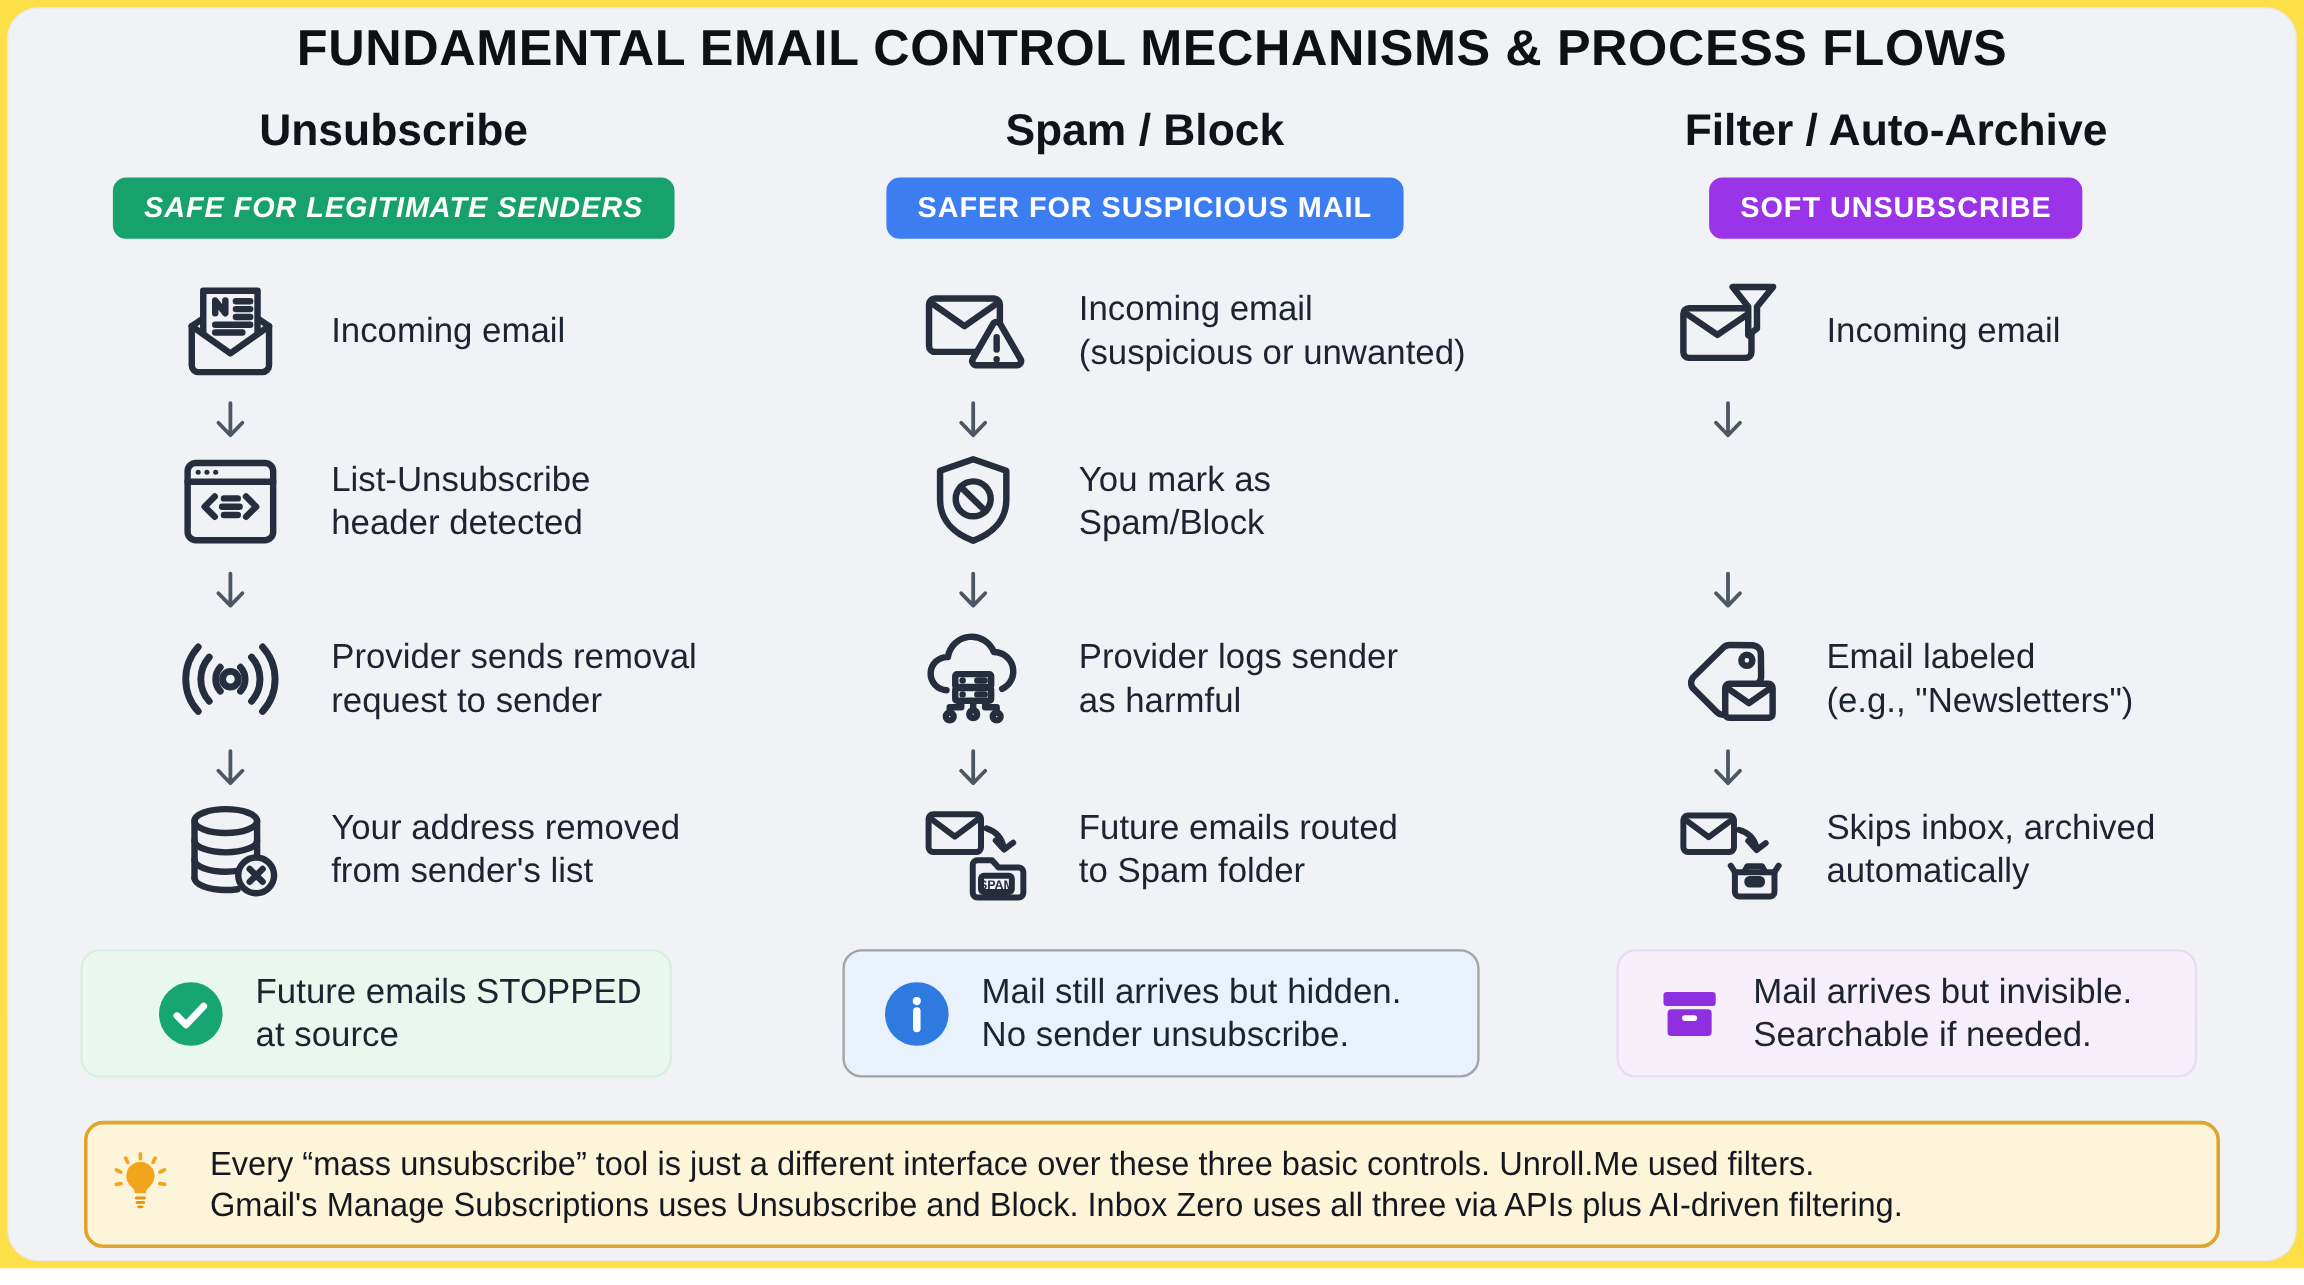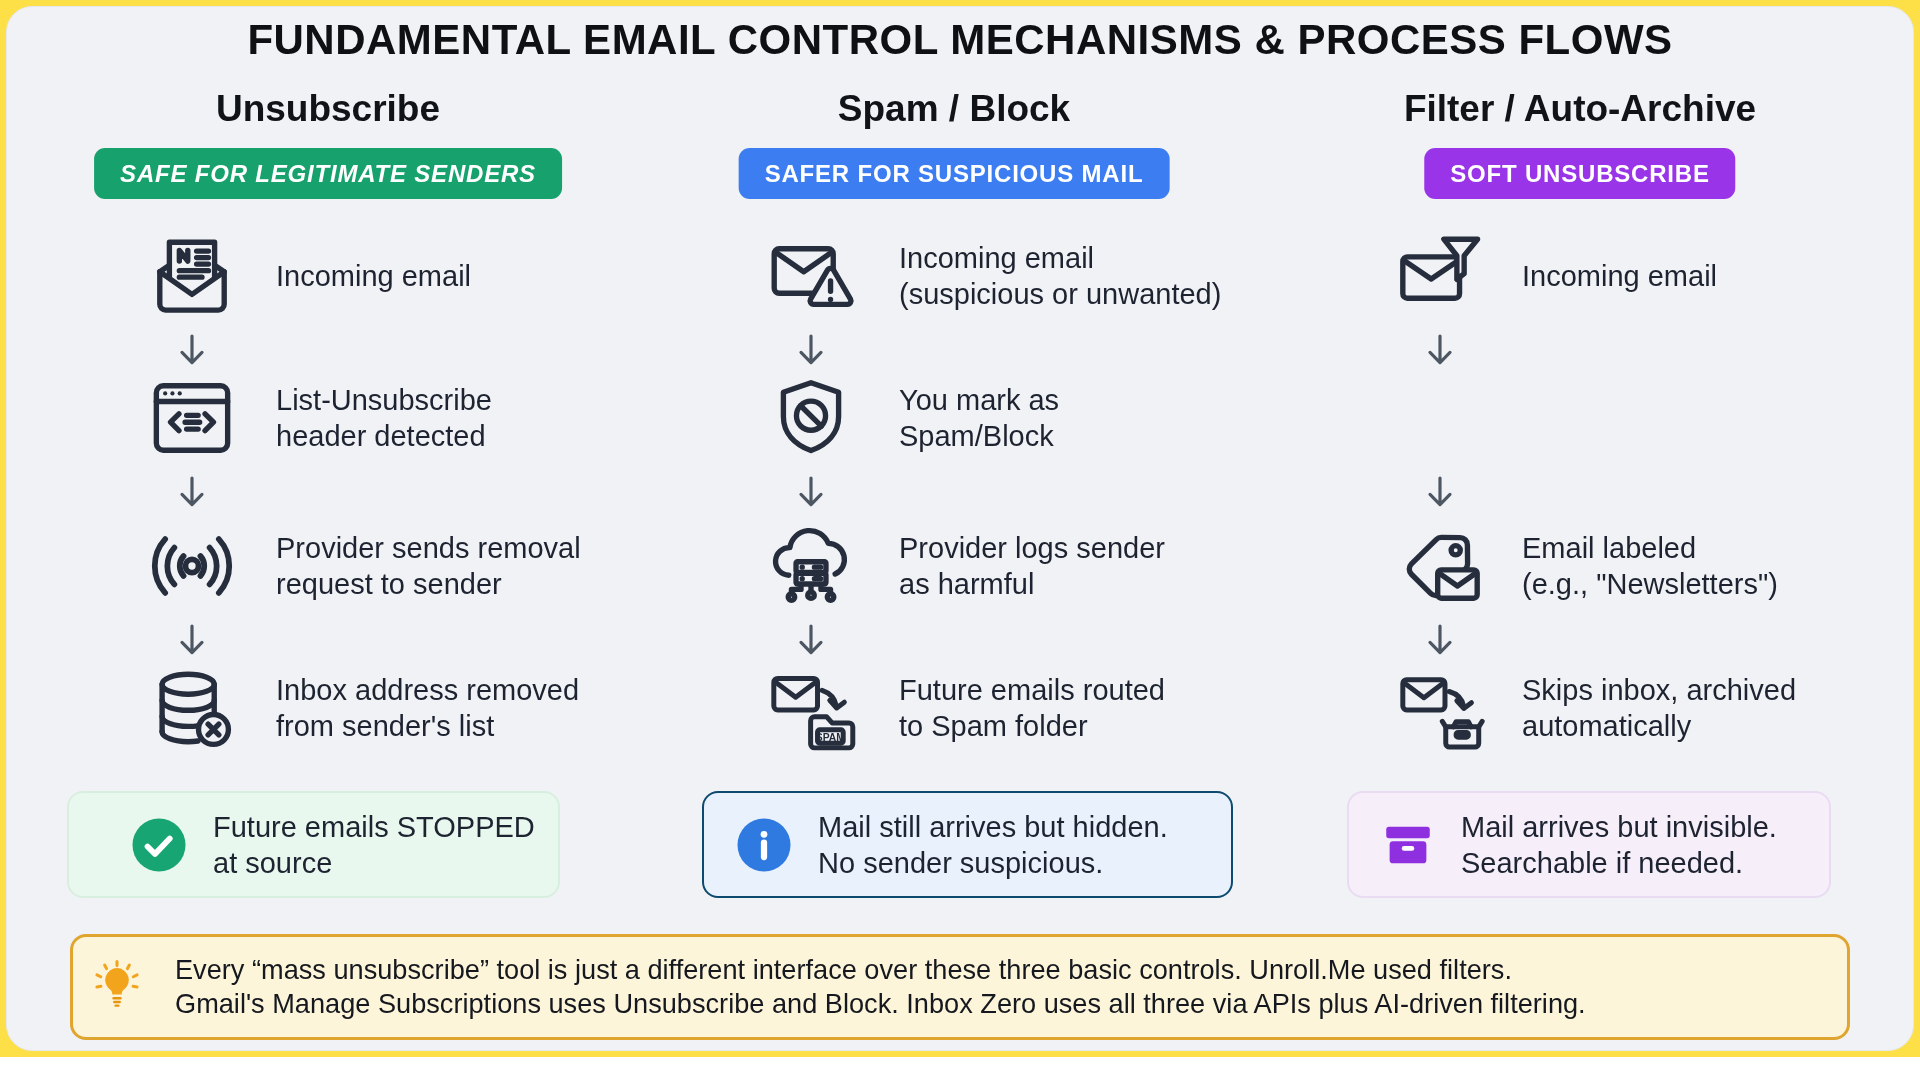--- a/index.html
+++ b/index.html
@@ -27,21 +27,21 @@
   .col1 .icon-cell{margin-left:75px;} .col1 .step-text{margin-left:34px;}
   .col2 .icon-cell{margin-left:59px;} .col2 .step-text{margin-left:38px;}
   .col3 .icon-cell{margin-left:43px;} .col3 .step-text{margin-left:32px;}
   .step-text{font-size:29px;line-height:36px;color:#1d2330;white-space:nowrap;}
   .arrow{position:absolute;width:40px;height:42px;}
   .a1{top:330px;} .a2{top:472px;} .a3{top:620px;}
   .col1 .arrow{left:105px;} .col2 .arrow{left:89px;} .col3 .arrow{left:73px;}
   .result{position:absolute;top:791px;height:107px;width:100%;border-radius:16px;
           display:flex;align-items:center;}
   .result.green{background:#e9f8ee;border:2px solid #d8efdf;padding-left:30px;}
-  .result.blue{background:#e8f1fc;border:2px solid #0c4a6e;}
+  .result.blue{background:#e8f1fc;border:2px solid #a3a3a3;}
   .result.purple{background:#f6eef9;border:2px solid #e9dbf2;}
   .result .r-icon{margin-left:30px;flex:0 0 auto;display:flex;}
   .result .step-text{margin-left:24px;}
   .note{position:absolute;left:70px;top:934px;width:1780px;height:106px;background:#fdf5da;
         border:3px solid #dfa52e;border-radius:16px;display:flex;align-items:center;}
   .note-icon{margin-left:16px;flex:0 0 auto;display:flex;}
   .note-text{margin-left:30px;font-size:28px;line-height:34px;color:#15181e;
              transform:scaleX(.97);transform-origin:left center;white-space:nowrap;}
   svg{display:block;}
 </style>
@@ -123,21 +123,21 @@
           <ellipse cx="11" cy="5.8" rx="6.8" ry="2.6"></ellipse>
           <path d="M4.2 5.8v12.4M17.8 5.8v7.4"></path>
           <path d="M4.2 10c0 1.44 3.04 2.6 6.8 2.6s6.8-1.16 6.8-2.6"></path>
           <path d="M4.2 14.2c0 1.44 3.04 2.6 6.8 2.6 1 0 1.95-.08 2.8-.23"></path>
           <path d="M4.2 18.2c0 1.44 3.04 2.6 6.8 2.6.9 0 1.77-.07 2.56-.19"></path>
           <circle cx="17.6" cy="17.6" r="3.9" fill="#f1f2f5"></circle>
           <path d="M16.2 16.2l2.8 2.8M19 16.2l-2.8 2.8"></path>
         </svg>
       </div>
       <div class="step-text">
-        <div>Inbox address removed</div>
+        <div>Your address removed</div>
         <div>from sender's list</div>
       </div>
     </div>
 
     <div class="result green">
       <div class="r-icon">
         <svg width="60" height="60" viewBox="0 0 24 24">
           <circle cx="12" cy="12" r="10.6" fill="#17a673"></circle>
           <path d="M7.4 12.6l3 3 5.9-6.2" fill="none" stroke="#ffffff" stroke-width="2.3" stroke-linecap="round" stroke-linejoin="round"></path>
         </svg>
@@ -234,21 +234,21 @@
     <div class="result blue">
       <div class="r-icon">
         <svg width="60" height="60" viewBox="0 0 24 24">
           <circle cx="12" cy="12" r="10.6" fill="#2e7ae0"></circle>
           <circle cx="12" cy="7.7" r="1.35" fill="#ffffff"></circle>
           <path d="M12 11v5.8" fill="none" stroke="#ffffff" stroke-width="2.5" stroke-linecap="round"></path>
         </svg>
       </div>
       <div class="step-text">
         <div>Mail still arrives but hidden.</div>
-        <div>No sender suspicious.</div>
+        <div>No sender unsubscribe.</div>
       </div>
     </div>
   </div>
 
   <div class="col col3">
     <div class="col-heading" style="left:233px;">Filter / Auto-Archive</div>
     <div class="badge purple" style="left:233px;">SOFT UNSUBSCRIBE</div>
 
     <div class="step s1">
       <div class="icon-cell">

